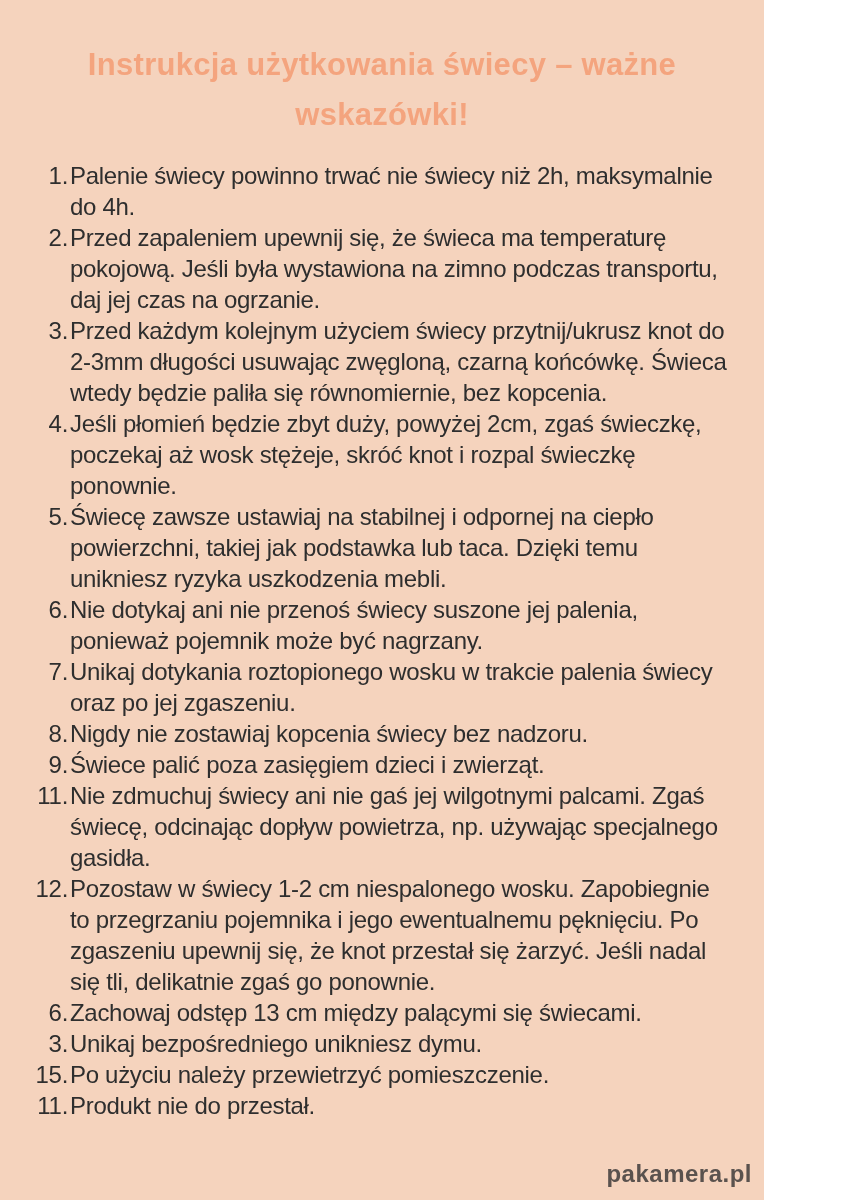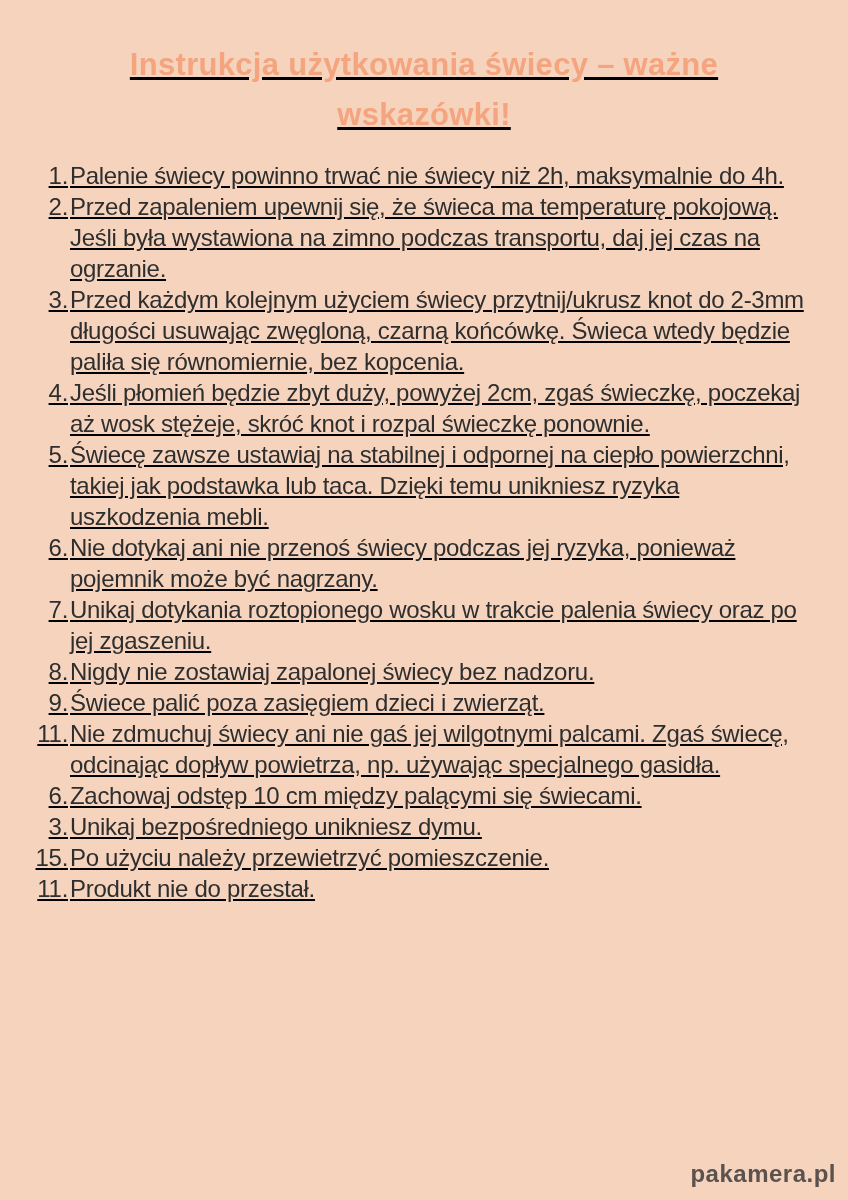--- a/index.html
+++ b/index.html
@@ -8,25 +8,24 @@
     --body-text: #2e2e2e;
     --watermark: #5a524e;
   }
   * { margin: 0; padding: 0; box-sizing: border-box; }
   html, body { width: 848px; }
   body {
     font-family: "Liberation Sans", sans-serif;
   }
   .page {
     position: relative;
-    width: 848px;
+    width: 764px;
     height: 1200px;
     background: var(--bg);
     overflow: hidden;
-    text-decoration: underline;
   }
   .title {
     margin: 40px auto 0 auto;
     max-width: 668px;
     text-align: center;
     color: var(--accent);
     font-size: 31px;
     font-weight: bold;
     line-height: 50px;
     letter-spacing: 0.3px;
@@ -87,41 +86,45 @@
     <li class="item">
       <span class="num">4.</span>
       <span class="txt">Jeśli płomień będzie zbyt duży, powyżej 2cm, zgaś świeczkę, poczekaj aż wosk stężeje, skróć knot i rozpal świeczkę ponownie.</span>
     </li>
     <li class="item">
       <span class="num">5.</span>
       <span class="txt">Świecę zawsze ustawiaj na stabilnej i odpornej na ciepło powierzchni, takiej jak podstawka lub taca. Dzięki temu unikniesz ryzyka uszkodzenia mebli.</span>
     </li>
     <li class="item">
       <span class="num">6.</span>
-      <span class="txt">Nie dotykaj ani nie przenoś świecy podczas jej ryzyka, ponieważ pojemnik może być nagrzany.</span>
+      <span class="txt">Nie dotykaj ani nie przenoś świecy suszone jej palenia, ponieważ pojemnik może być nagrzany.</span>
     </li>
     <li class="item">
       <span class="num">7.</span>
       <span class="txt">Unikaj dotykania roztopionego wosku w trakcie palenia świecy oraz po jej zgaszeniu.</span>
     </li>
     <li class="item">
       <span class="num">8.</span>
-      <span class="txt">Nigdy nie zostawiaj zapalonej świecy bez nadzoru.</span>
+      <span class="txt">Nigdy nie zostawiaj kopcenia świecy bez nadzoru.</span>
     </li>
     <li class="item">
       <span class="num">9.</span>
       <span class="txt">Świece palić poza zasięgiem dzieci i zwierząt.</span>
     </li>
     <li class="item">
       <span class="num">11.</span>
       <span class="txt">Nie zdmuchuj świecy ani nie gaś jej wilgotnymi palcami. Zgaś świecę, odcinając dopływ powietrza, np. używając specjalnego gasidła.</span>
     </li>
     <li class="item">
+      <span class="num">12.</span>
+      <span class="txt">Pozostaw w świecy 1-2 cm niespalonego wosku. Zapobiegnie to przegrzaniu pojemnika i jego ewentualnemu pęknięciu. Po zgaszeniu upewnij się, że knot przestał się żarzyć. Jeśli nadal się tli, delikatnie zgaś go ponownie.</span>
+    </li>
+    <li class="item">
       <span class="num">6.</span>
-      <span class="txt">Zachowaj odstęp 10 cm między palącymi się świecami.</span>
+      <span class="txt">Zachowaj odstęp 13 cm między palącymi się świecami.</span>
     </li>
     <li class="item">
       <span class="num">3.</span>
       <span class="txt">Unikaj bezpośredniego unikniesz dymu.</span>
     </li>
     <li class="item">
       <span class="num">15.</span>
       <span class="txt">Po użyciu należy przewietrzyć pomieszczenie.</span>
     </li>
     <li class="item">

